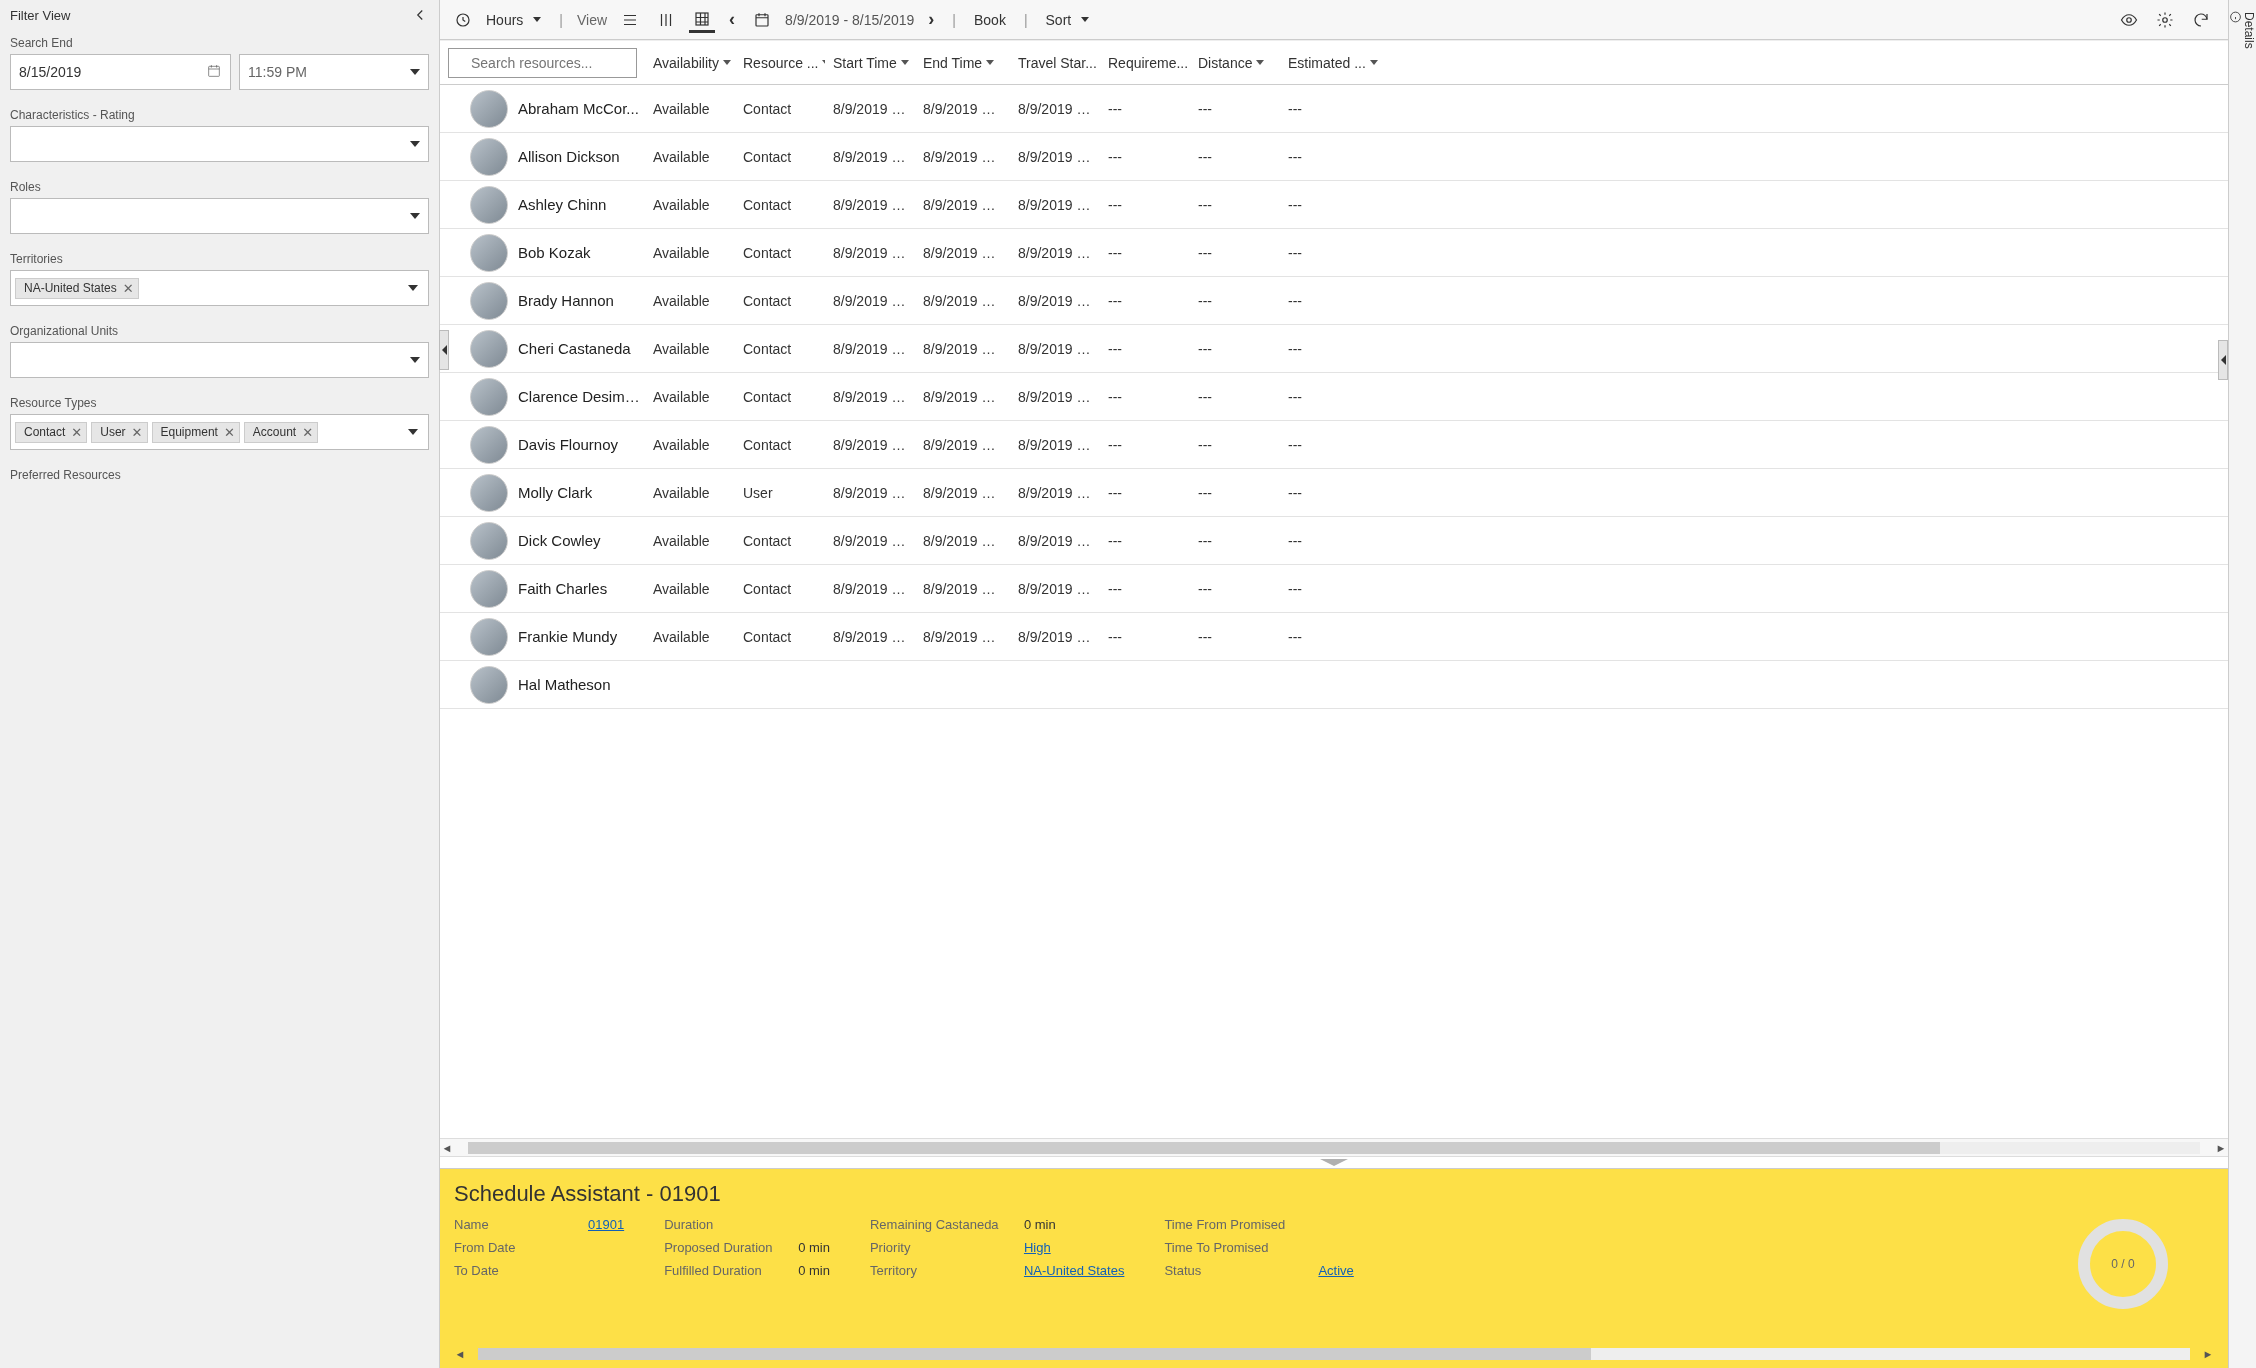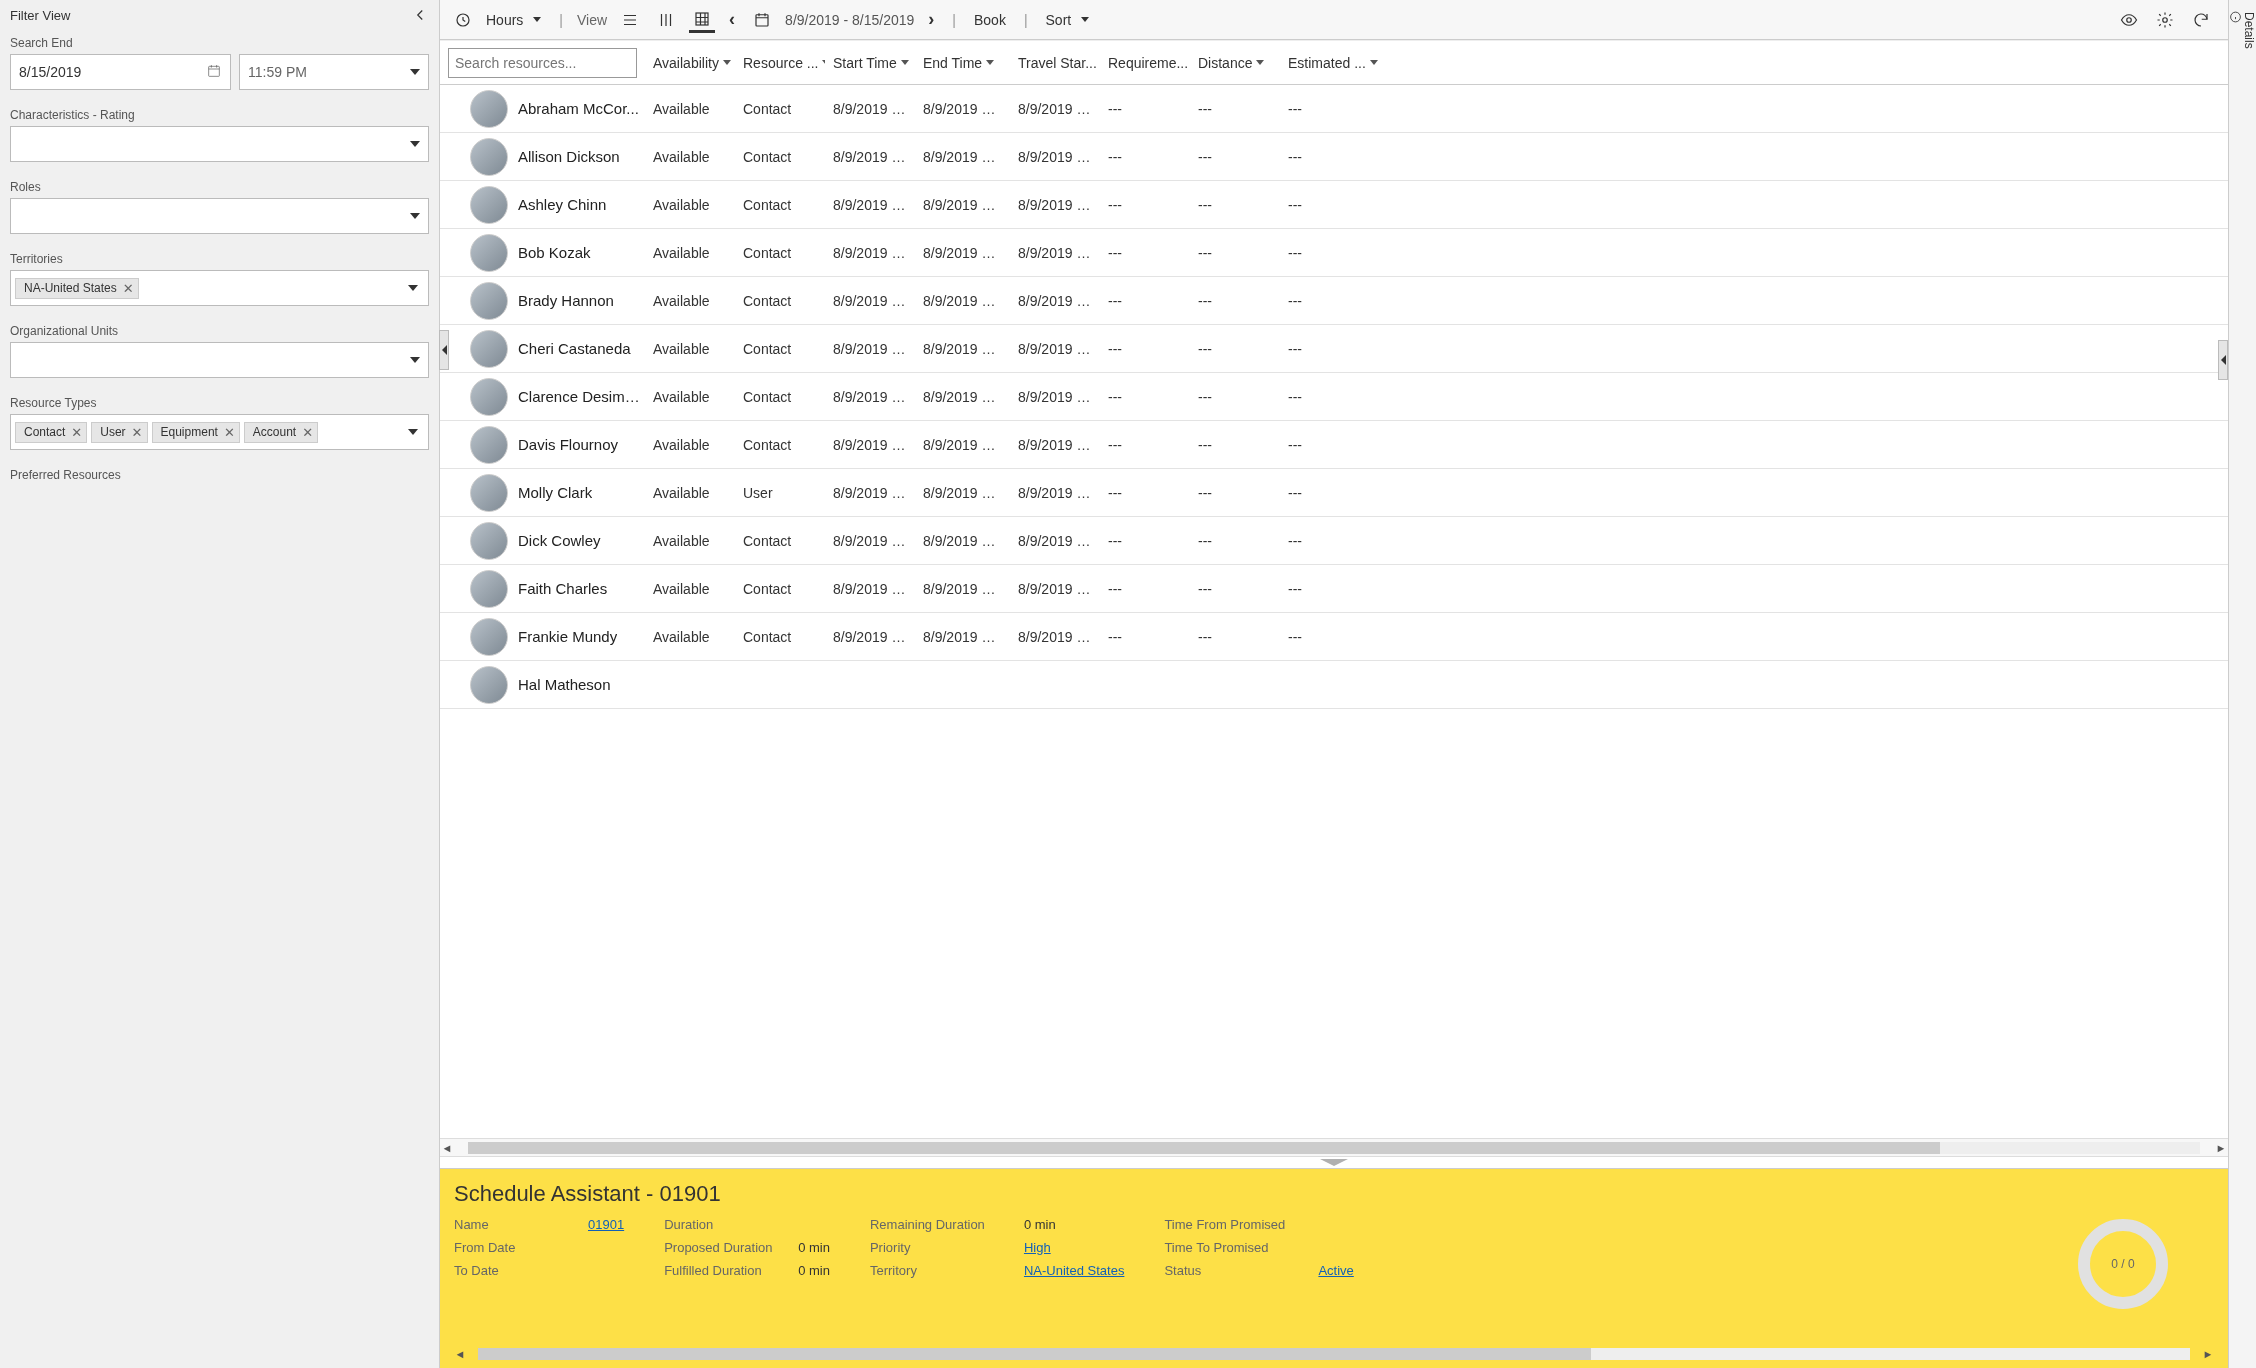--- a/index.html
+++ b/index.html
@@ -45,21 +45,21 @@
 .tb-spacer { flex:1; }
 .caret-sm { width:0;height:0;border-left:4px solid transparent;border-right:4px solid transparent;border-top:5px solid #333; margin-left:4px; }
 .chev { font-size:18px; font-weight:bold; cursor:pointer; padding:0 4px; }
 
 
 .grid-wrap { flex:1; display:flex; flex-direction:column; border-top:1px solid #eee; position:relative; min-height:0; }
 .grid-head { display:flex; align-items:center; height: 44px; border-bottom:1px solid #ccc; background:#fff; font-size:14px; color:#333; }
 .col { padding:0 8px; overflow:hidden; text-overflow:ellipsis; white-space:nowrap; display:flex; align-items:center; gap:4px; }
 .sort-caret { width:0;height:0;border-left:4px solid transparent;border-right:4px solid transparent;border-top:5px solid #555; }
 .search-cell { width: 205px; padding:6px 8px; }
-.search-input { width:100%; height:30px; border:1px solid #999; padding:0 6px; font-size:14px; color:#3b82f6; }
+.search-input { width:100%; height:30px; border:1px solid #999; padding:0 22px; font-size:14px; color:#3b82f6; }
 .w-av{width:90px;} .w-rt{width:90px;} .w-st{width:90px;} .w-et{width:95px;} .w-ts{width:90px;} .w-rq{width:90px;} .w-di{width:90px;} .w-ea{width:110px;}
 .col-head { cursor:pointer;text-align:center; }
 
 .grid-body { flex:1; overflow-y:auto; overflow-x:auto; }
 .row { display:flex; align-items:center; height:48px; border-bottom:1px solid #e3e3e3; font-size:14px; }
 .res-cell { width:205px; display:flex; align-items:center; gap:10px; padding-left:30px; }
 .avatar { width:38px; height:38px; border-radius:50%; background:linear-gradient(135deg,#b8c1c9,#7f8a94); flex-shrink:0; border:1px solid #ccc; }
 .res-name { font-size:15px; color:#222; white-space:nowrap; overflow:hidden; text-overflow:ellipsis; max-width:130px; }
 .cell { padding:0 8px; color:#333; white-space:nowrap; overflow:hidden; text-overflow:ellipsis; }
 
@@ -538,21 +538,21 @@
               <span class="bp-label">Proposed Duration</span>
               <span class="bp-val">0 min</span>
             </div>
           <div class="bp-row">
               <span class="bp-label">Fulfilled Duration</span>
               <span class="bp-val">0 min</span>
             </div>
         </div>
         <div class="bp-col">
           <div class="bp-row">
-              <span class="bp-label" style="width:130px">Remaining Duration</span>
+              <span class="bp-label" style="width:130px">Remaining Castaneda</span>
               <span class="bp-val">0 min</span>
             </div>
           <div class="bp-row">
               <span class="bp-label" style="width:130px">Priority</span>
               <span class="bp-link">High</span>
             </div>
           <div class="bp-row">
               <span class="bp-label" style="width:130px">Territory</span>
               <span class="bp-link">NA-United States</span>
             </div>

